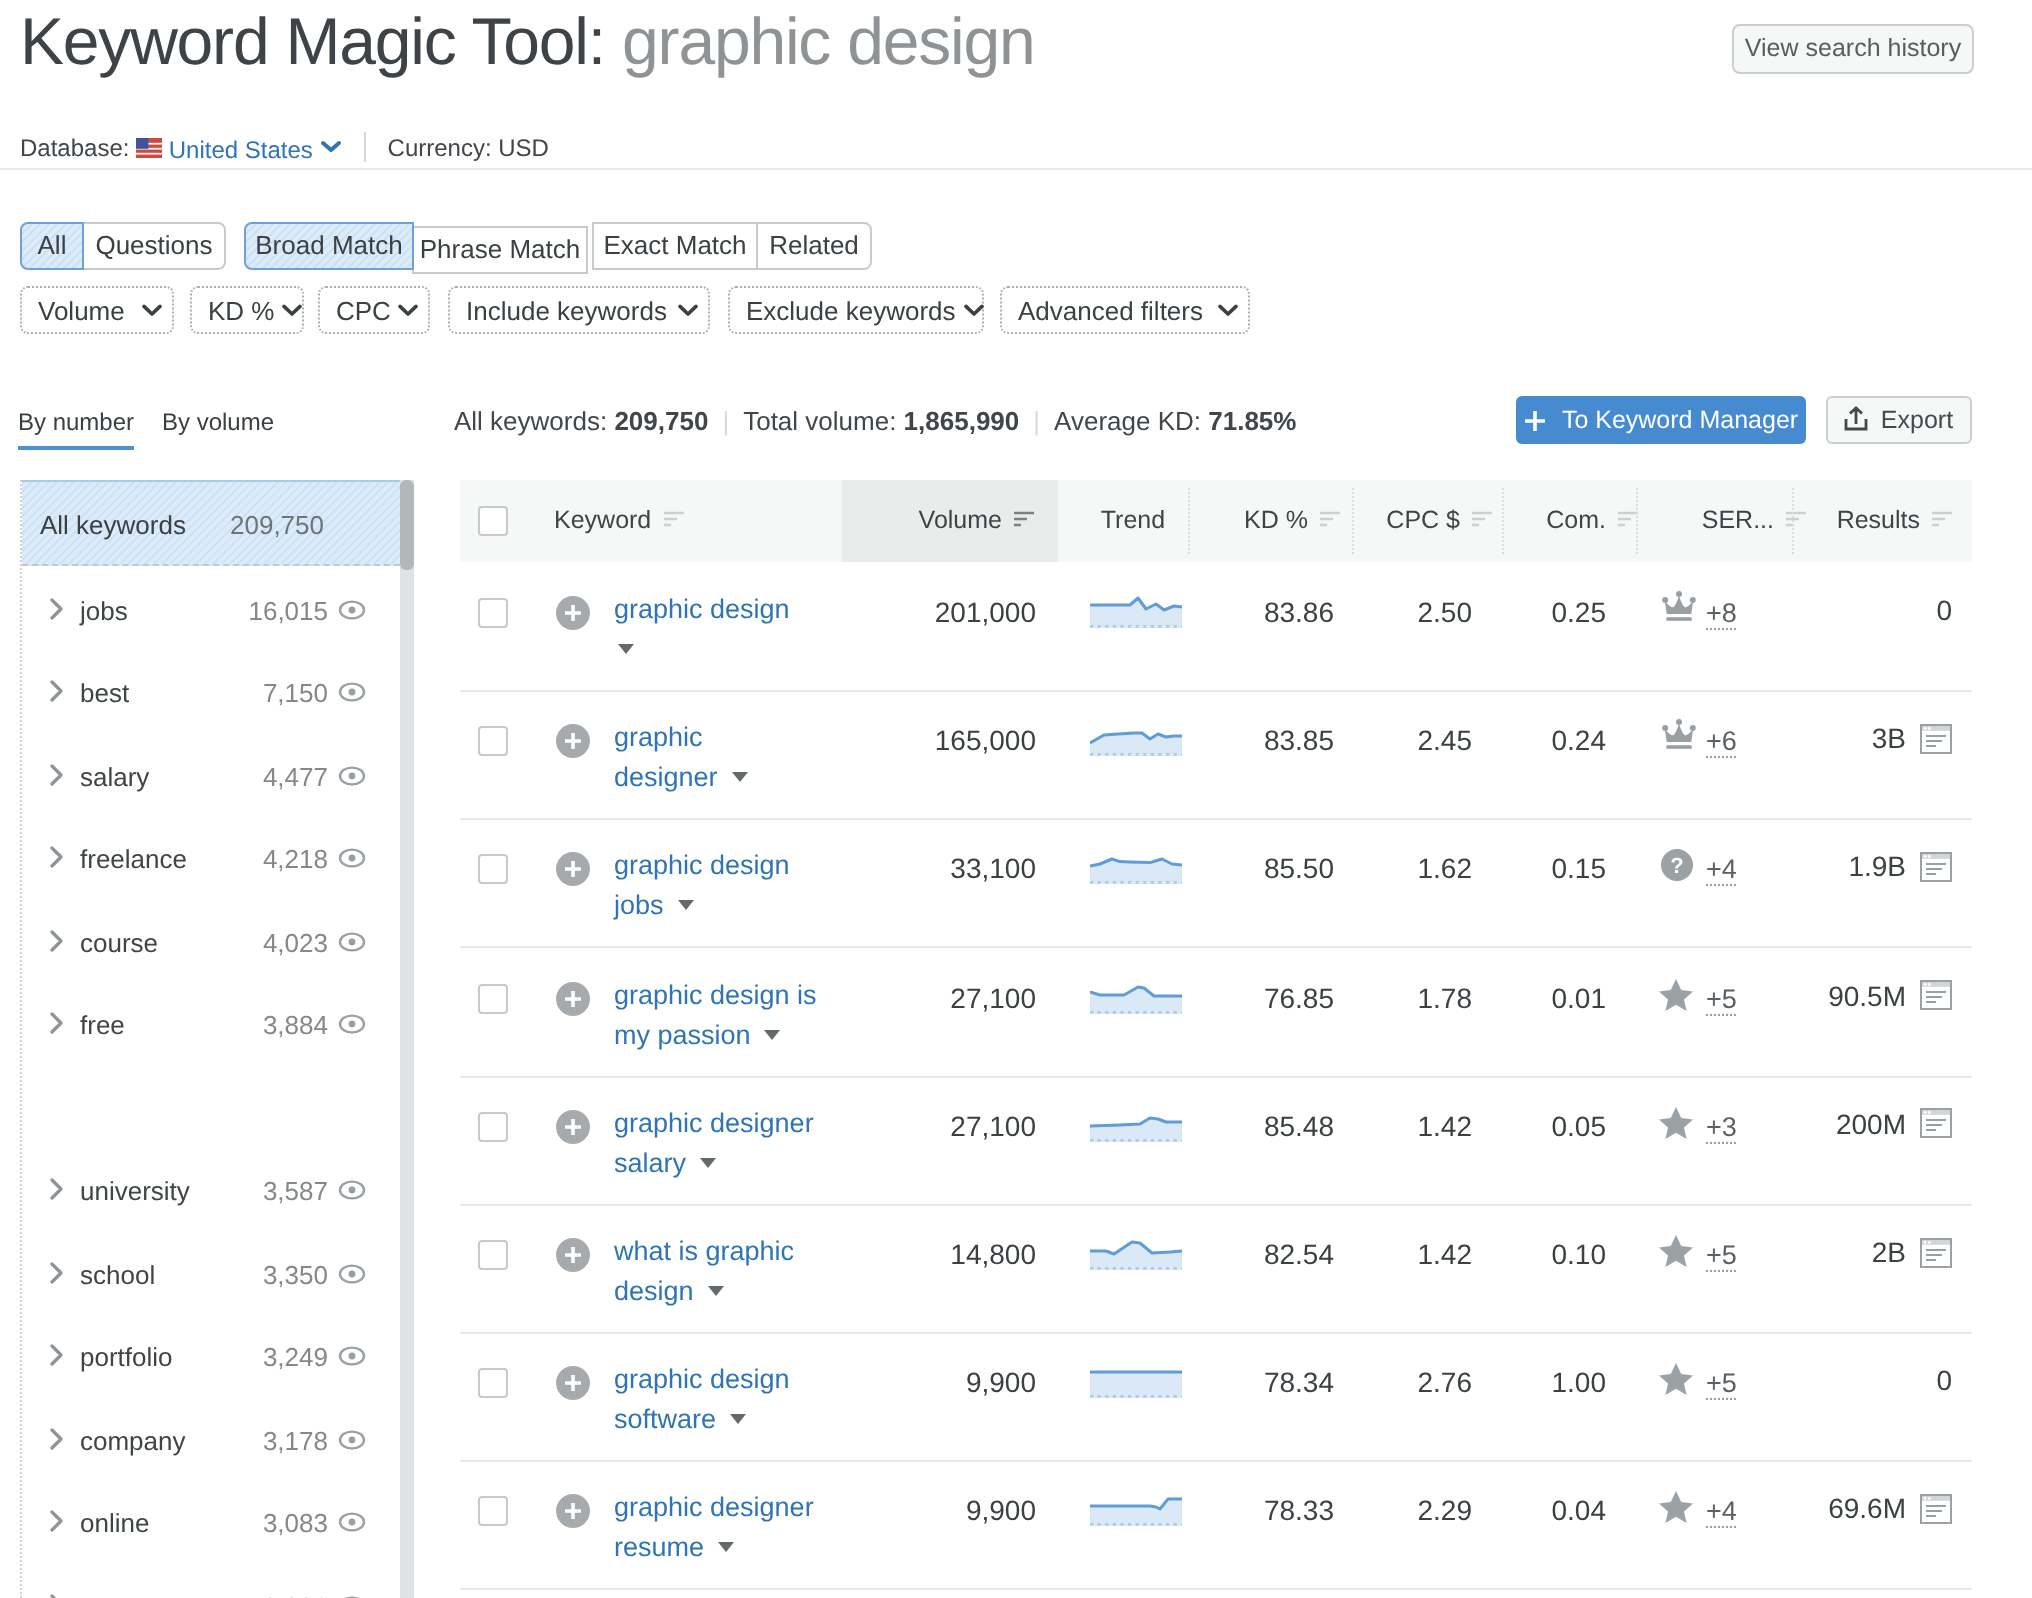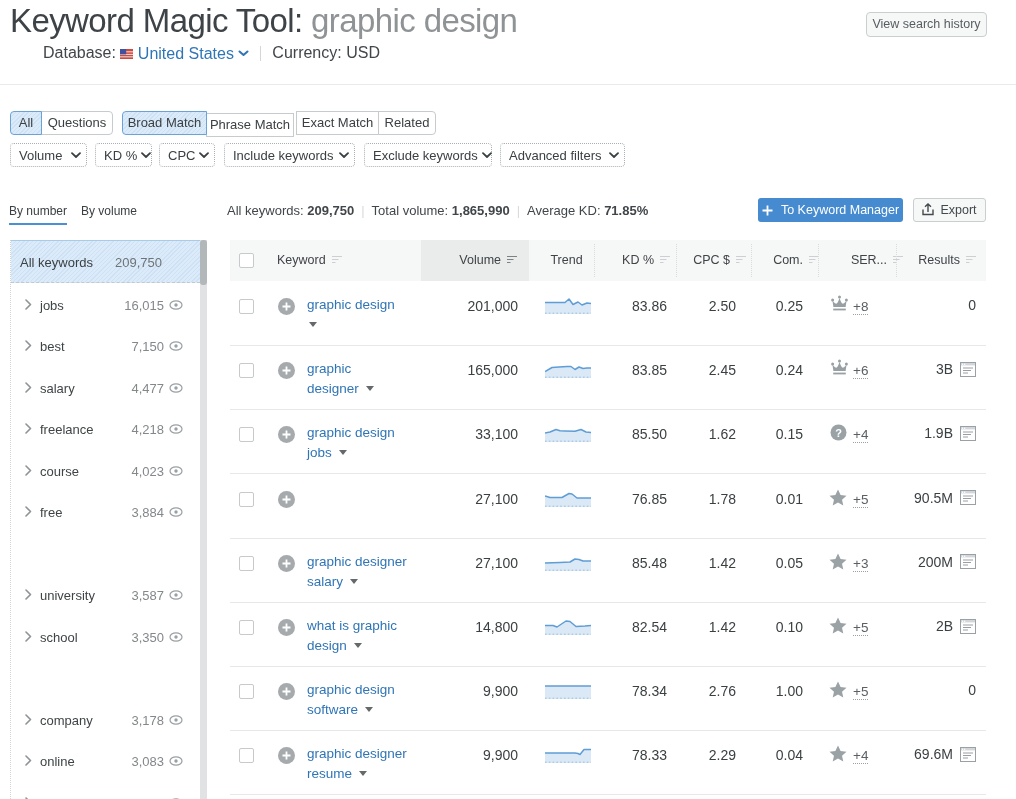--- a/index.html
+++ b/index.html
@@ -1,20 +1,20 @@
 <!DOCTYPE html>
 <html><head>
 <meta charset="utf-8">
 <style>
 * { margin:0; padding:0; box-sizing:border-box; }
 html,body { width:1016px; height:799px; background:#fff; font-family:"Liberation Sans", sans-serif; }
 .page { position:relative; width:1016px; height:799px; overflow:hidden; }
 h1 { position:absolute; left:10px; top:4px; font-size:33px; line-height:33px; font-weight:400; color:#3e4347; letter-spacing:-0.6px; }
 h1 .gray { color:#8f9395; }
-.dbrow { position:absolute; left:10px; top:44px; height:16px; font-size:16px; color:#41464a;margin-left:33px; }
+.dbrow { position:absolute; left:10px; top:66px; height:16px; font-size:12px; color:#41464a; }
 .dbrow span { vertical-align:middle; }
 .blue { color:#2f75b6; }
 .vh-btn { position:absolute; left:866px; top:12px; width:121px; height:25px; background:#f6f7f7; border:1px solid #c9ced1; border-radius:4px; font-size:12.5px; color:#575d61; text-align:center; line-height:23px; }
 .hr1 { position:absolute; left:0; top:84px; width:1016px; height:1px; background:#e9eaeb; }
 .tab { position:absolute; height:24px; border:1px solid #c6cbce; background:#fff; font-size:13px; color:#3b4043; text-align:center; line-height:22px; }
 .tab.sel { background-color:#dcebf9; background-image:repeating-linear-gradient(135deg, rgba(110,160,210,0.13) 0 1px, transparent 1px 3px); border-color:#6ba3d6; z-index:2; }
 .chip { position:absolute; top:143px; height:24px; border:1px dotted #a9b0b4; border-radius:4px; background:#fff; font-size:13px; color:#3b4043; display:flex; align-items:center; justify-content:space-between; padding:0 5px 0 8px; white-space:nowrap; }
 .bynum { position:absolute; left:9px; top:204px; font-size:12px; color:#3b4043; padding-bottom:5px; border-bottom:2px solid #4a90d2; }
 .byvol { position:absolute; left:81px; top:204px; font-size:12px; color:#3b4043; }
 .stats { position:absolute; left:227px; top:203px; font-size:13px; color:#41464a; }
@@ -192,20 +192,31 @@
         <svg width="7" height="11" style="position:absolute;left:14px;top:15px;">
           <path d="M1 1 L5.5 5.5 L1 10" fill="none" stroke="#8d9396" stroke-width="1.6" stroke-linecap="round" stroke-linejoin="round"></path>
         </svg>
         <span class="name">school</span>
         <span class="cnt">3,350</span>
         <svg width="14" height="10" style="position:absolute;right:17px;top:16px;">
           <ellipse cx="7" cy="5" rx="6" ry="4.2" fill="none" stroke="#9aa0a3" stroke-width="1.2"></ellipse>
           <circle cx="7" cy="5" r="1.7" fill="#9aa0a3"></circle>
         </svg>
       </div>
+<div class="sb-row" style="top:417.0px">
+        <svg width="7" height="11" style="position:absolute;left:14px;top:15px;">
+          <path d="M1 1 L5.5 5.5 L1 10" fill="none" stroke="#8d9396" stroke-width="1.6" stroke-linecap="round" stroke-linejoin="round"></path>
+        </svg>
+        <span class="name">portfolio</span>
+        <span class="cnt">3,249</span>
+        <svg width="14" height="10" style="position:absolute;right:17px;top:16px;">
+          <ellipse cx="7" cy="5" rx="6" ry="4.2" fill="none" stroke="#9aa0a3" stroke-width="1.2"></ellipse>
+          <circle cx="7" cy="5" r="1.7" fill="#9aa0a3"></circle>
+        </svg>
+      </div>
 <div class="sb-row" style="top:458.5px">
         <svg width="7" height="11" style="position:absolute;left:14px;top:15px;">
           <path d="M1 1 L5.5 5.5 L1 10" fill="none" stroke="#8d9396" stroke-width="1.6" stroke-linecap="round" stroke-linejoin="round"></path>
         </svg>
         <span class="name">company</span>
         <span class="cnt">3,178</span>
         <svg width="14" height="10" style="position:absolute;right:17px;top:16px;">
           <ellipse cx="7" cy="5" rx="6" ry="4.2" fill="none" stroke="#9aa0a3" stroke-width="1.2"></ellipse>
           <circle cx="7" cy="5" r="1.7" fill="#9aa0a3"></circle>
         </svg>
@@ -349,20 +360,21 @@
           <circle cx="2.5" cy="2.2" r="0.7" fill="#fff"></circle>
           <circle cx="4.7" cy="2.2" r="0.7" fill="#fff"></circle>
           <path d="M3 6 H13 M3 8.5 H11 M3 11 H8" stroke="#98a0a4" stroke-width="1"></path>
         </svg></div>
 </div>
 <div class="trow" style="top:473.6px;">
 <div class="cb" style="left:9px; top:18px;"></div>
 <div class="plus" style="top:17px;"><svg width="17" height="17">
           <path d="M8.5 4.5 V12.5 M4.5 8.5 H12.5" stroke="#fff" stroke-width="1.8"></path>
         </svg></div>
+<div class="kw">graphic design is<br>my passion<span class="caret"></span></div>
 <div class="num" style="left:120px; width:168px;">27,100</div>
 <svg class="trend" width="46" height="22" style="position:absolute;left:315px;top:11px;">
         <path d="M0.0,11.0 L5.0,12.5 L17.0,12.5 L24.0,8.5 L27.0,9.0 L32.0,13.0 L46.0,13.0 L46,22 L0,22 Z" fill="#dbe9f7"></path>
         <path d="M0.0,11.0 L5.0,12.5 L17.0,12.5 L24.0,8.5 L27.0,9.0 L32.0,13.0 L46.0,13.0" fill="none" stroke="#5f9dd6" stroke-width="1.5" stroke-linejoin="round"></path>
         <path d="M0 21.2 H46" stroke="#aecbe6" stroke-width="1.4" stroke-dasharray="1.6 2.2"></path>
       </svg>
 <div class="num" style="left:360px; width:77px;">76.85</div>
 <div class="num" style="left:430px; width:76px;">1.78</div>
 <div class="num" style="left:500px; width:73px;">0.01</div>
 <svg width="18" height="17" style="position:absolute;left:599px;top:15px;">

